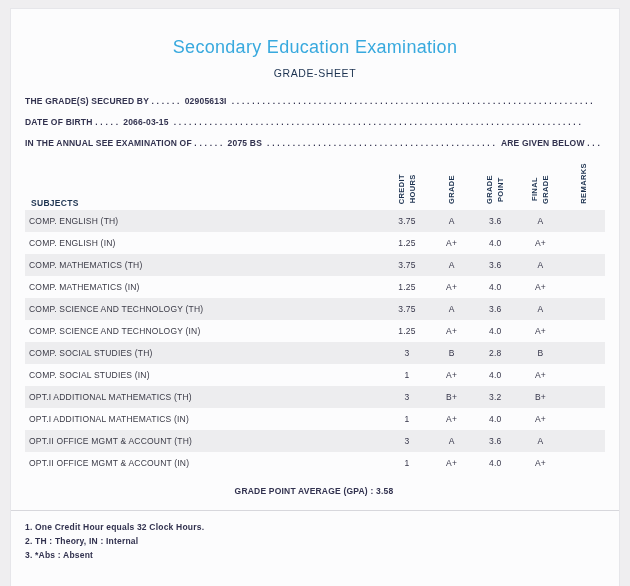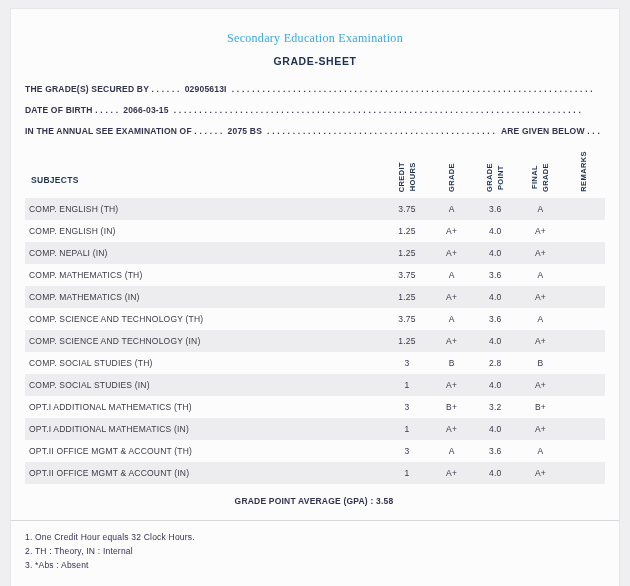--- a/index.html
+++ b/index.html
@@ -11,34 +11,33 @@
     position: relative;
   }
   .panel {
     position: absolute;
     left: 10px; top: 8px;
     width: 610px; height: 640px;
     background: #fcfcfd;
     border: 1px solid #e6e6ea;
   }
   .page-title {
-    margin-top: 22px;
+    margin-top: 28px;
     text-align: center;
     color: #38a9de;
-    font-size: 12px;
+    font-size: 18px;
     font-weight: normal;
     letter-spacing: 0.3px;
-    font-family: Liberation Serif, serif;
   }
   .page-subtitle {
     margin-top: 9px;
     text-align: center;
     color: #1c3250;
     font-size: 10.5px;
-    font-weight: bold;
+    font-weight: normal;
     letter-spacing: 0.6px;
   }
   .info-block { margin: 12px 14px 0 14px; }
   .info-line {
     display: flex;
     align-items: baseline;
     white-space: nowrap;
     overflow: hidden;
     color: #32324f;
     font-size: 8.5px;
@@ -57,21 +56,21 @@
   table.grade-table {
     width: calc(100% - 28px);
     margin: 8px 14px 0 14px;
     border-collapse: collapse;
     table-layout: fixed;
     font-size: 8.5px;
   }
   th.subj {
     text-align: left;
     vertical-align: bottom;
-    padding: 0 0 13px 6px;
+    padding: 0 0 2px 6px;
     color: #1c3250;
     font-size: 8.5px;
     letter-spacing: 0.3px;
   }
   th.vh {
     vertical-align: bottom;
     text-align: center;
     height: 48px;
     padding-bottom: 4px;
   }
@@ -104,21 +103,21 @@
     letter-spacing: 0.2px;
   }
   .notes {
     margin-top: 14px;
     border-top: 1px solid #d7d7dc;
     padding: 9px 14px 0 14px;
   }
   .note-line {
     color: #32324f;
     font-size: 8.5px;
-    font-weight: normal;
+    font-weight: bold;
     line-height: 14px;
     letter-spacing: 0.2px;
   }
 </style>
 </head>
 <body>
 
 <div class="panel">
 
   <h1 class="page-title">Secondary Education Examination</h1>
@@ -178,28 +177,20 @@
         </tr>
         <tr>
           <td>COMP. ENGLISH (IN)</td>
           <td class="c">1.25</td>
           <td class="c">A+</td>
           <td class="c">4.0</td>
           <td class="c">A+</td>
           <td class="c"></td>
         </tr>
         <tr>
-          <td>COMP. NEPALI (IN)</td>
-          <td class="c">1.25</td>
-          <td class="c">A+</td>
-          <td class="c">4.0</td>
-          <td class="c">A+</td>
-          <td class="c"></td>
-        </tr>
-        <tr>
           <td>COMP. MATHEMATICS (TH)</td>
           <td class="c">3.75</td>
           <td class="c">A</td>
           <td class="c">3.6</td>
           <td class="c">A</td>
           <td class="c"></td>
         </tr>
         <tr>
           <td>COMP. MATHEMATICS (IN)</td>
           <td class="c">1.25</td>

